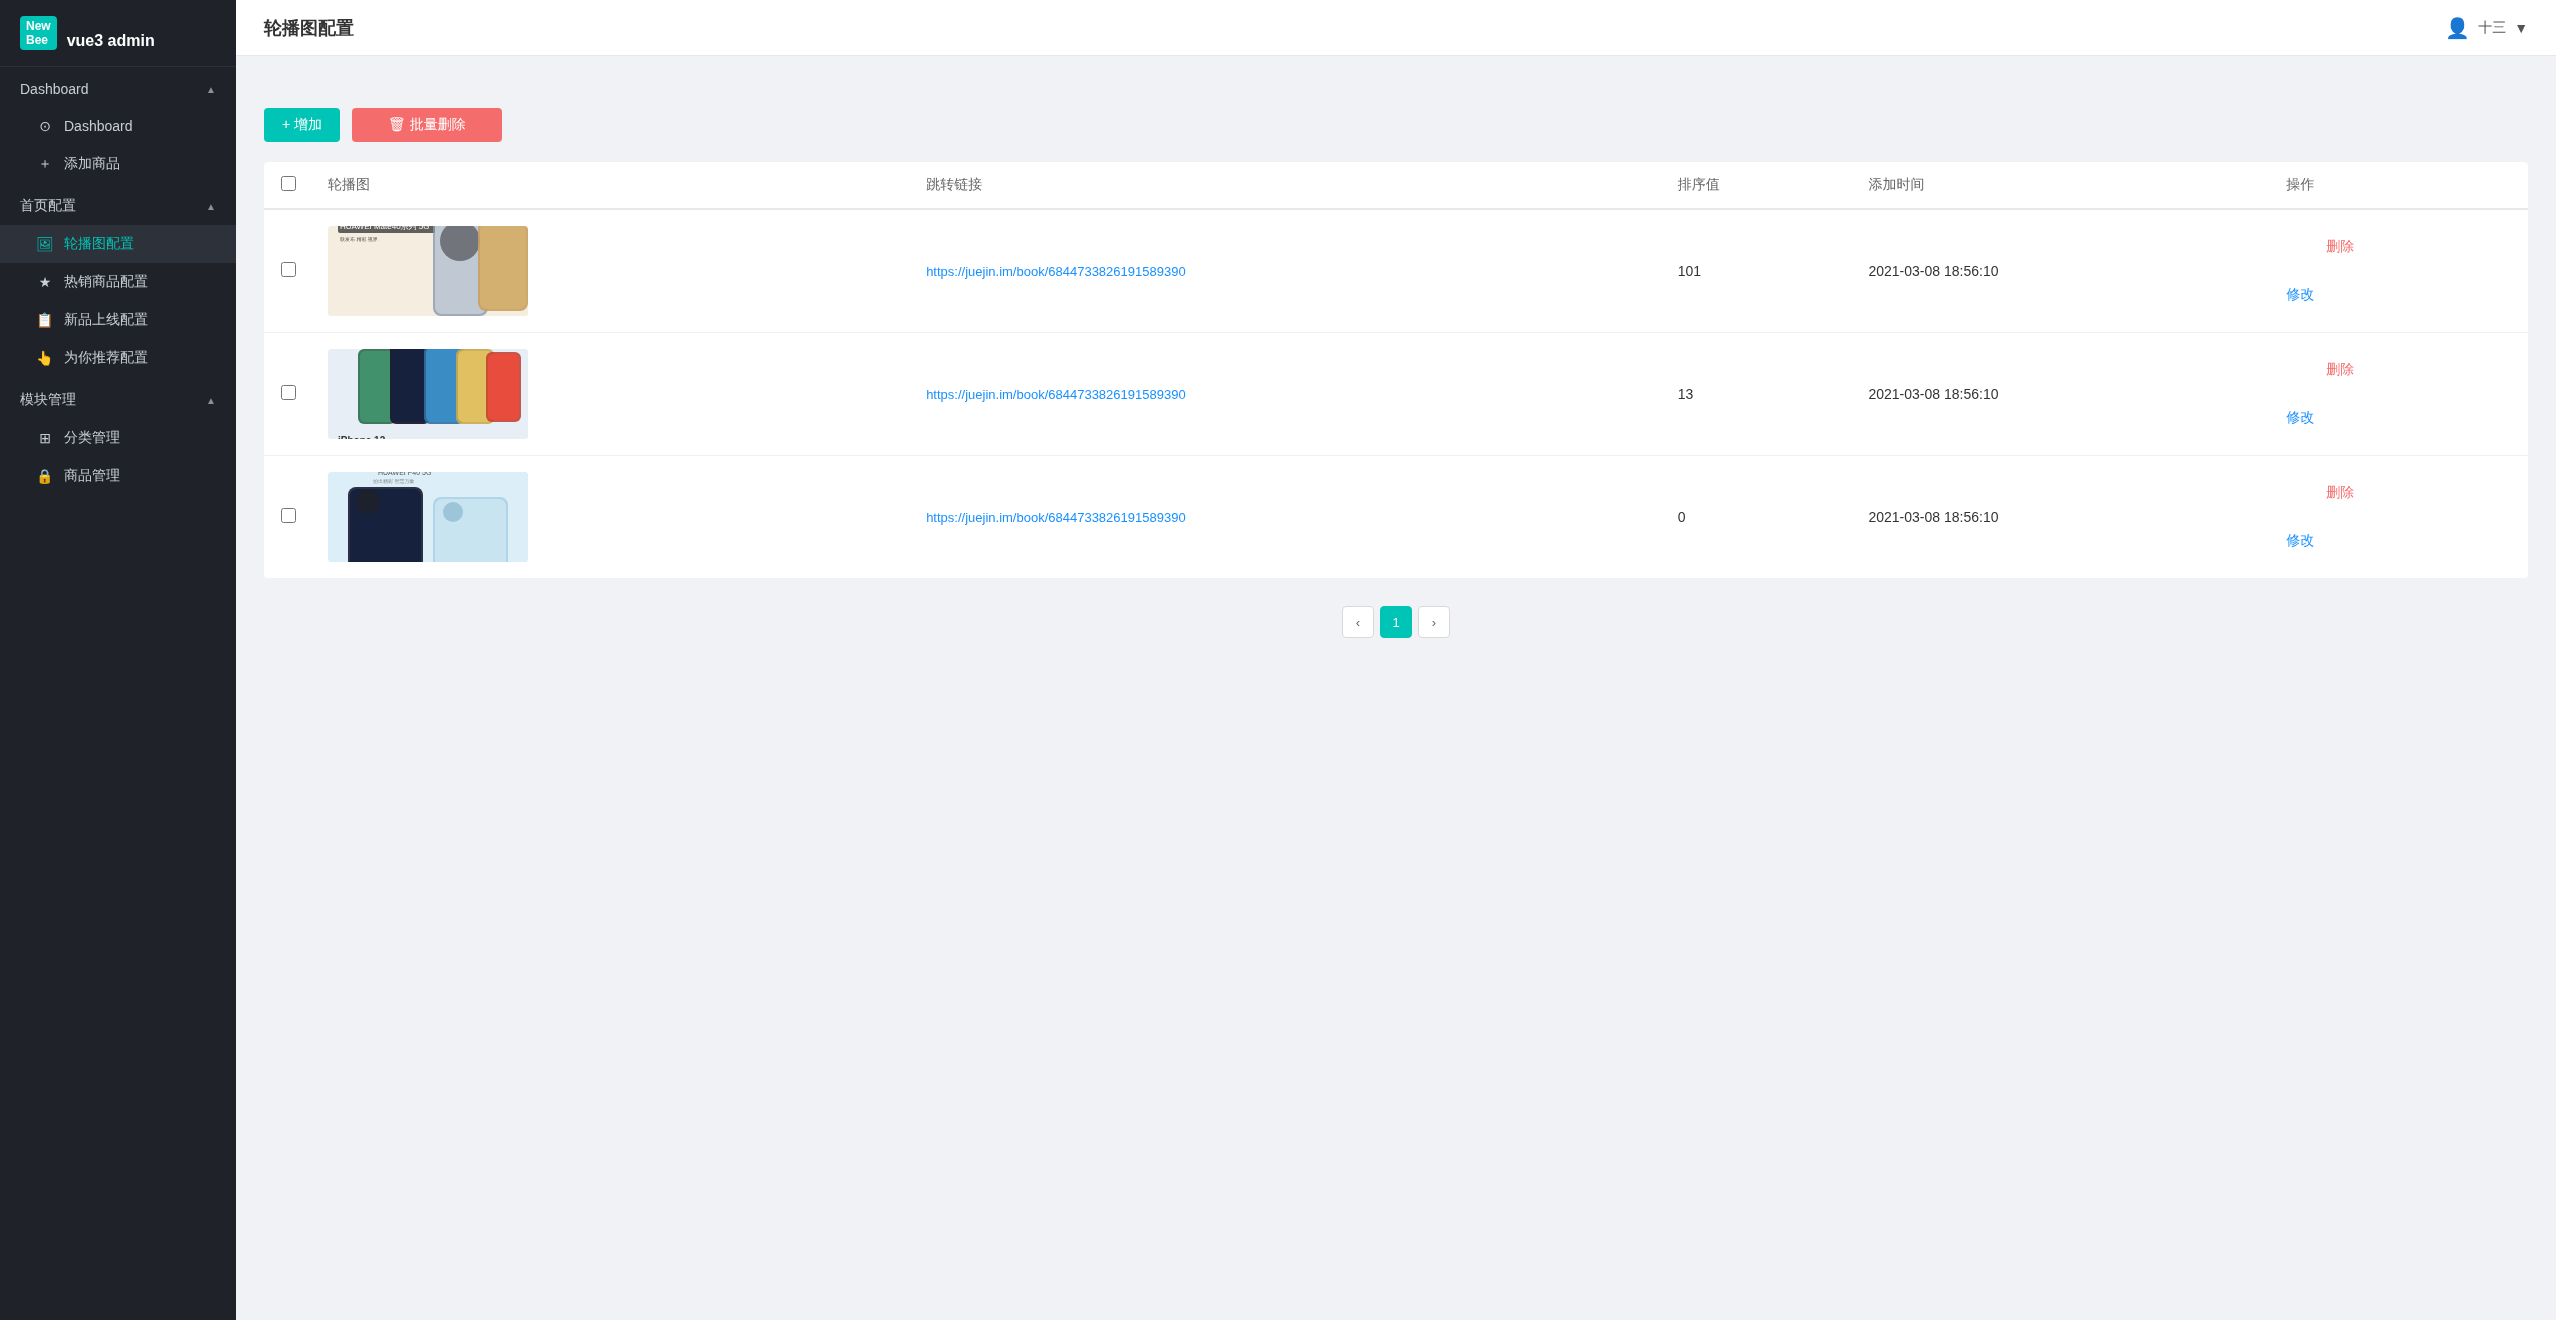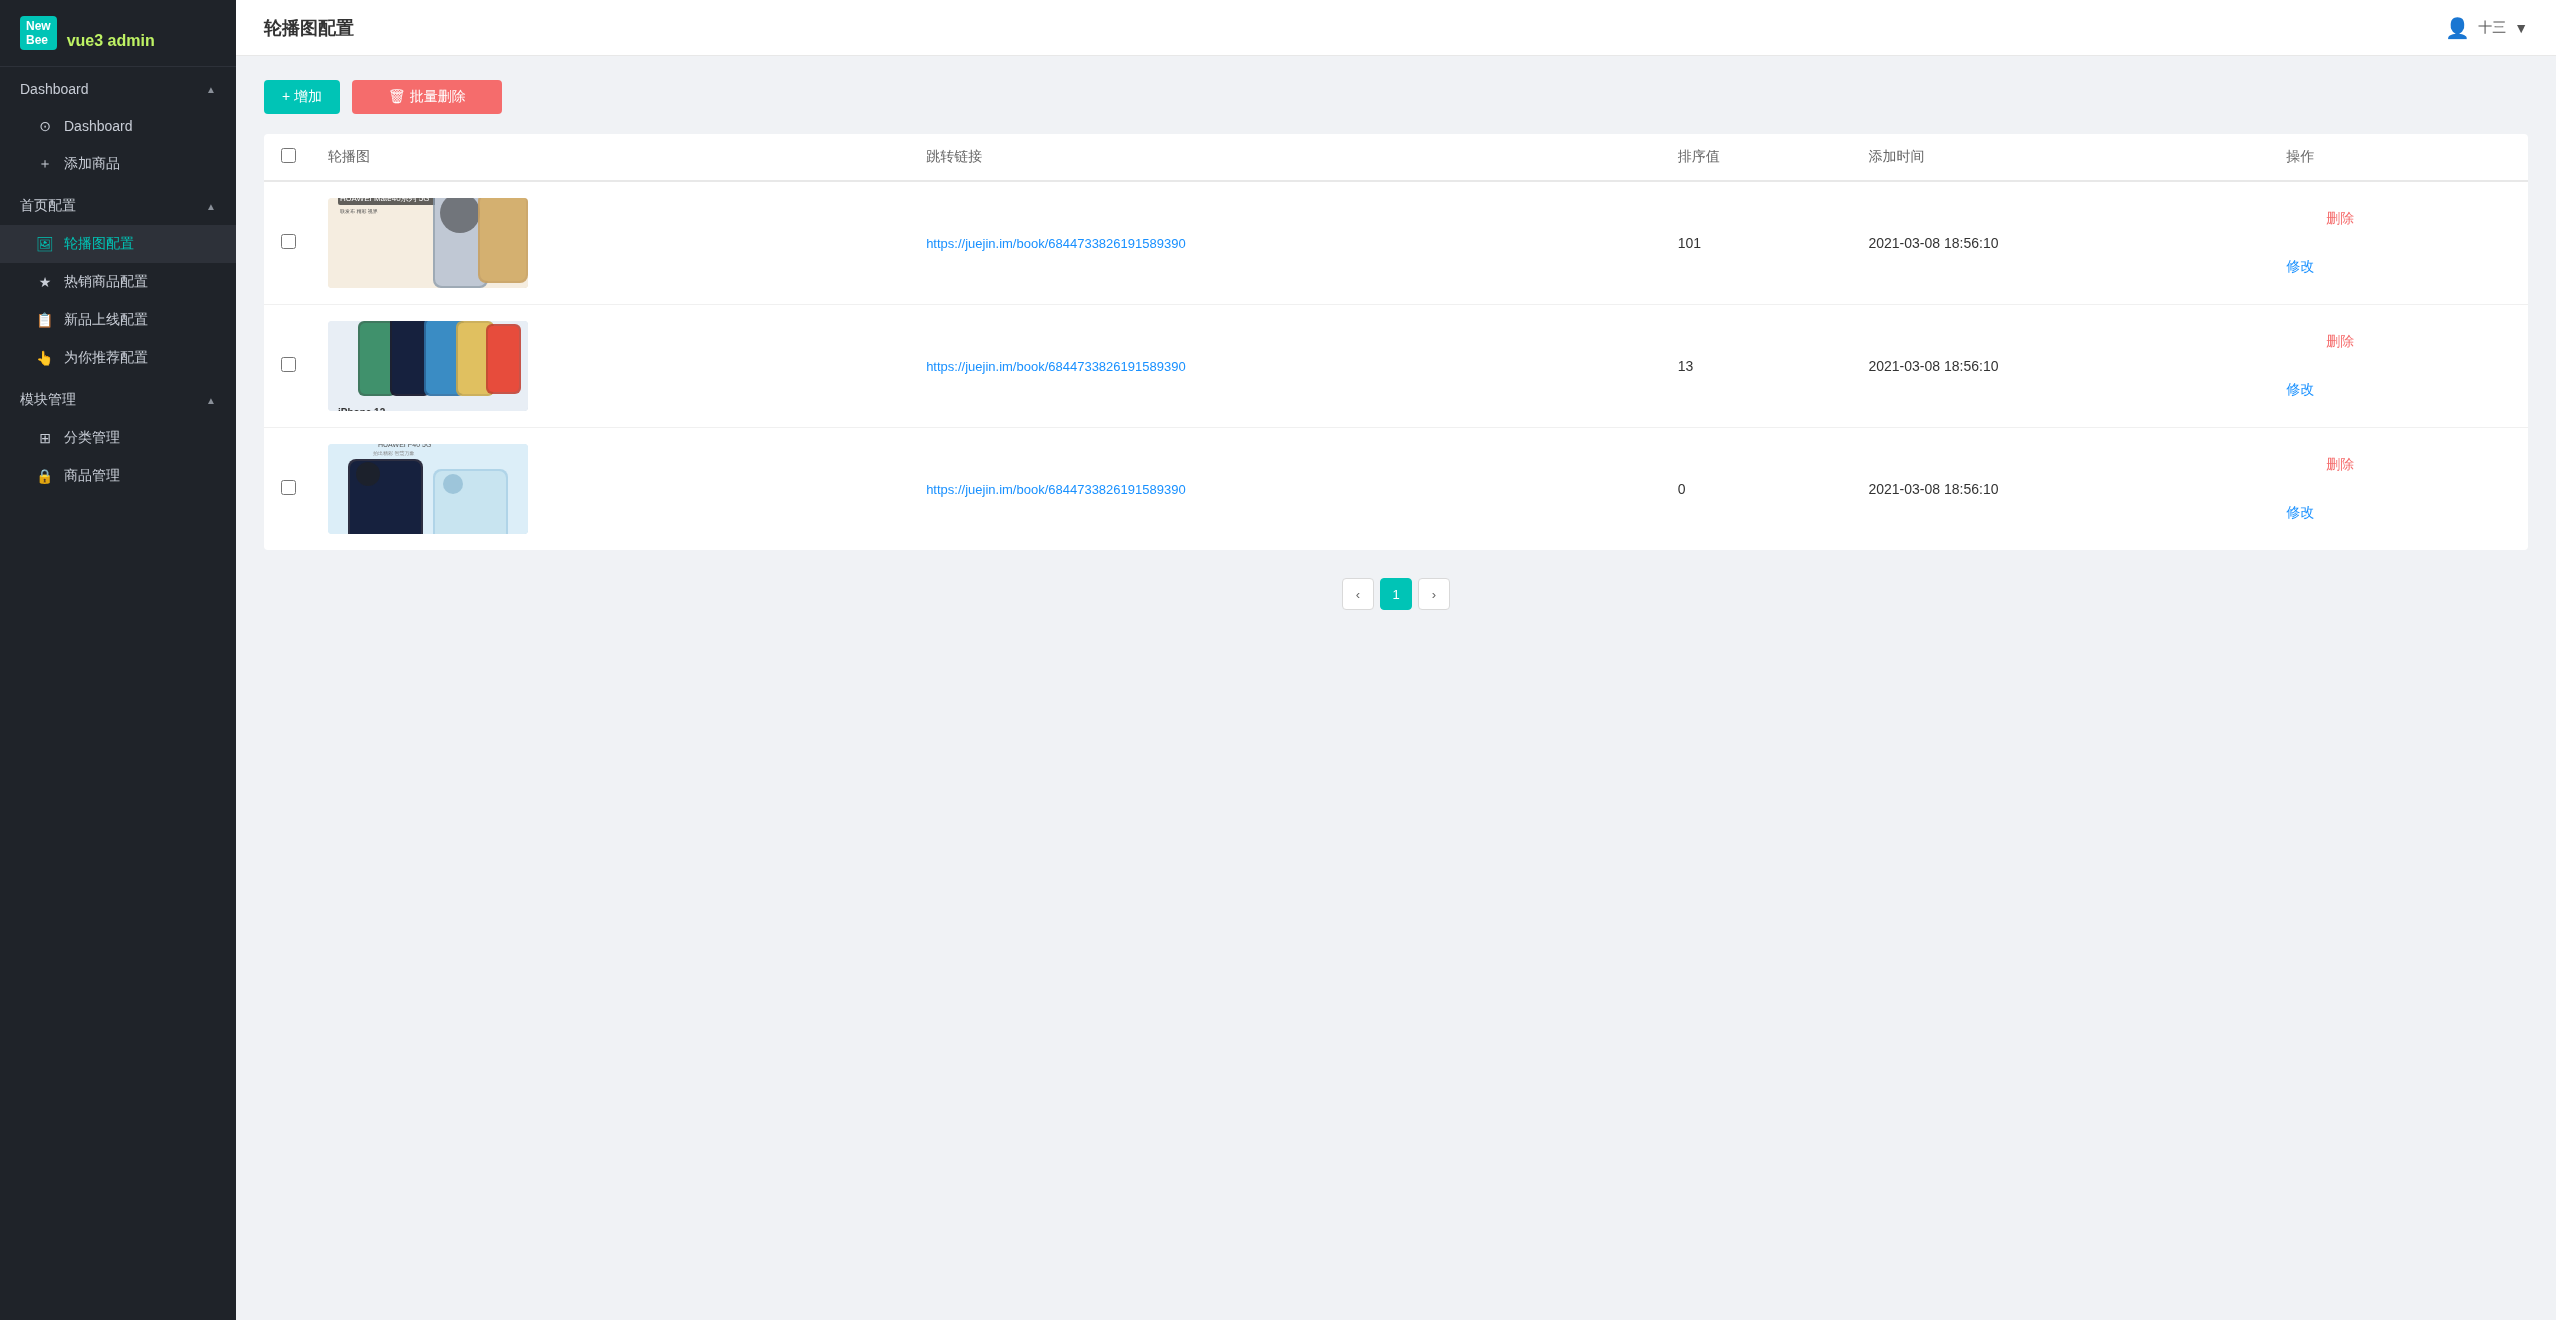--- a/index.html
+++ b/index.html
@@ -25,21 +25,21 @@
     .logo-badge {
       background: #00c4b6;
       color: #fff;
       font-size: 12px;
       font-weight: bold;
       padding: 3px 6px;
       border-radius: 4px;
       white-space: nowrap;
     }
     .logo-title {
-      color: #bef264;
+      color: #ffffff;
       font-size: 16px;
       font-weight: 600;
       margin-top: 16px;
     }
 
     .sidebar-section {
       padding: 0;
     }
     .sidebar-group-header {
       display: flex;
@@ -116,20 +116,21 @@
     .content {
       flex: 1;
       overflow-y: auto;
       padding: 24px 28px;
     }
 
     .toolbar {
       display: flex;
       gap: 12px;
       margin-bottom: 20px;
+      margin-top: 28px;
     }
 
     .btn-add {
       background: #00c4b6;
       color: #fff;
       border: none;
       padding: 8px 18px;
       border-radius: 4px;
       font-size: 14px;
       cursor: pointer;

